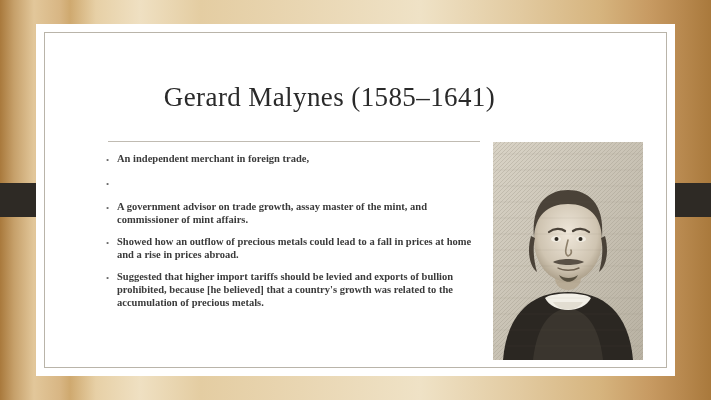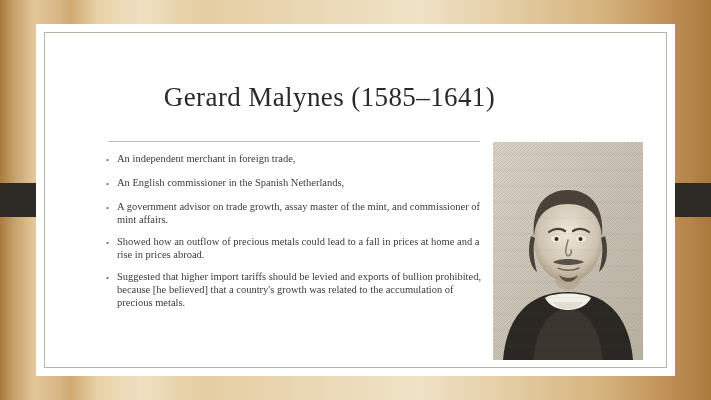--- a/index.html
+++ b/index.html
@@ -101,20 +101,21 @@
     line-height: 13px;
     color: #6b6b6b;
     padding-top: 2px;
   }
   .bullet-text {
     flex: 1 1 auto;
     font-size: 10.5px;
     line-height: 13px;
     color: #3b3b3b;
     font-family: "Liberation Serif", serif;
+    font-weight: bold;
   }
 
   
   .portrait {
     position: absolute;
     left: 457px;
     top: 118px;
     width: 150px;
     height: 218px;
     background: #cfc9bd;
@@ -140,21 +141,20 @@
 
     <div class="bullets">
 
       <div class="bullet-row">
         <span class="bullet-dot">•</span>
         <span class="bullet-text">An independent merchant in foreign trade,</span>
       </div>
 
       <div class="bullet-row">
         <span class="bullet-dot">•</span>
-        <span class="bullet-text">An English commissioner in the Spanish Netherlands,</span>
       </div>
 
       <div class="bullet-row">
         <span class="bullet-dot">•</span>
         <span class="bullet-text">A government advisor on trade growth, assay master of the mint, and commissioner of mint affairs.</span>
       </div>
 
       <div class="bullet-row">
         <span class="bullet-dot">•</span>
         <span class="bullet-text">Showed how an outflow of precious metals could lead to a fall in prices at home and a rise in prices abroad.</span>

